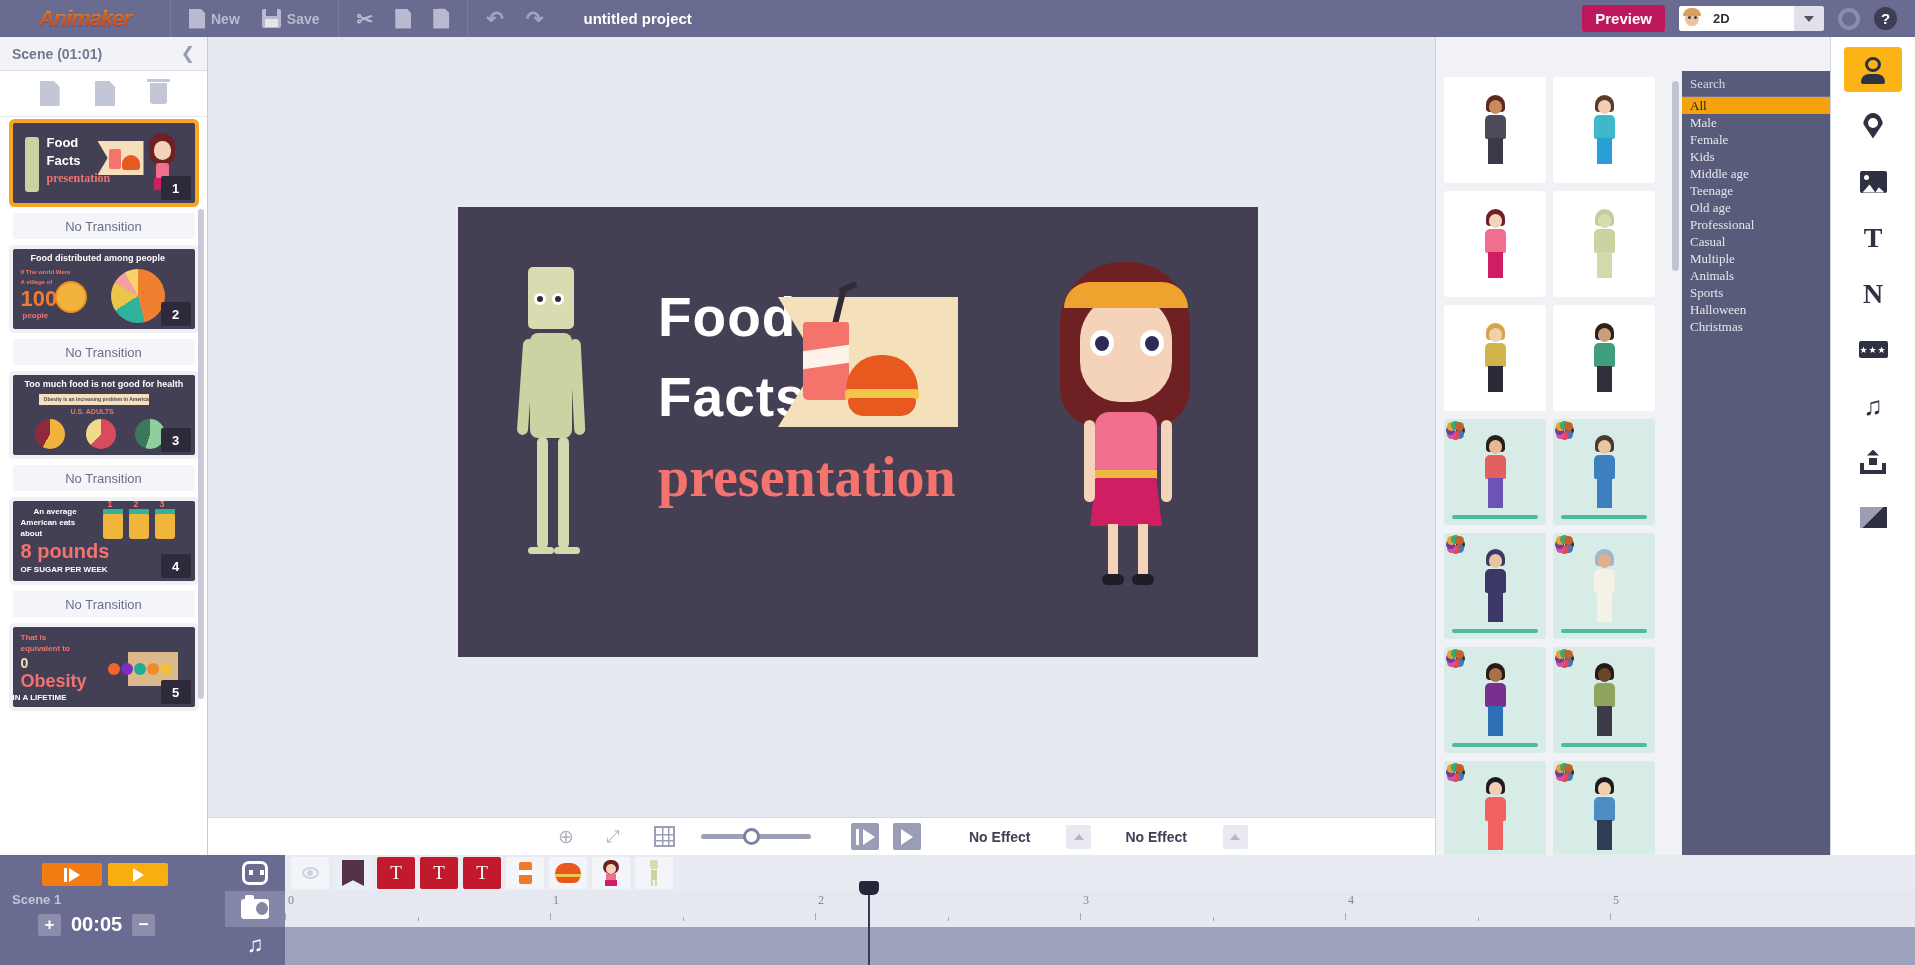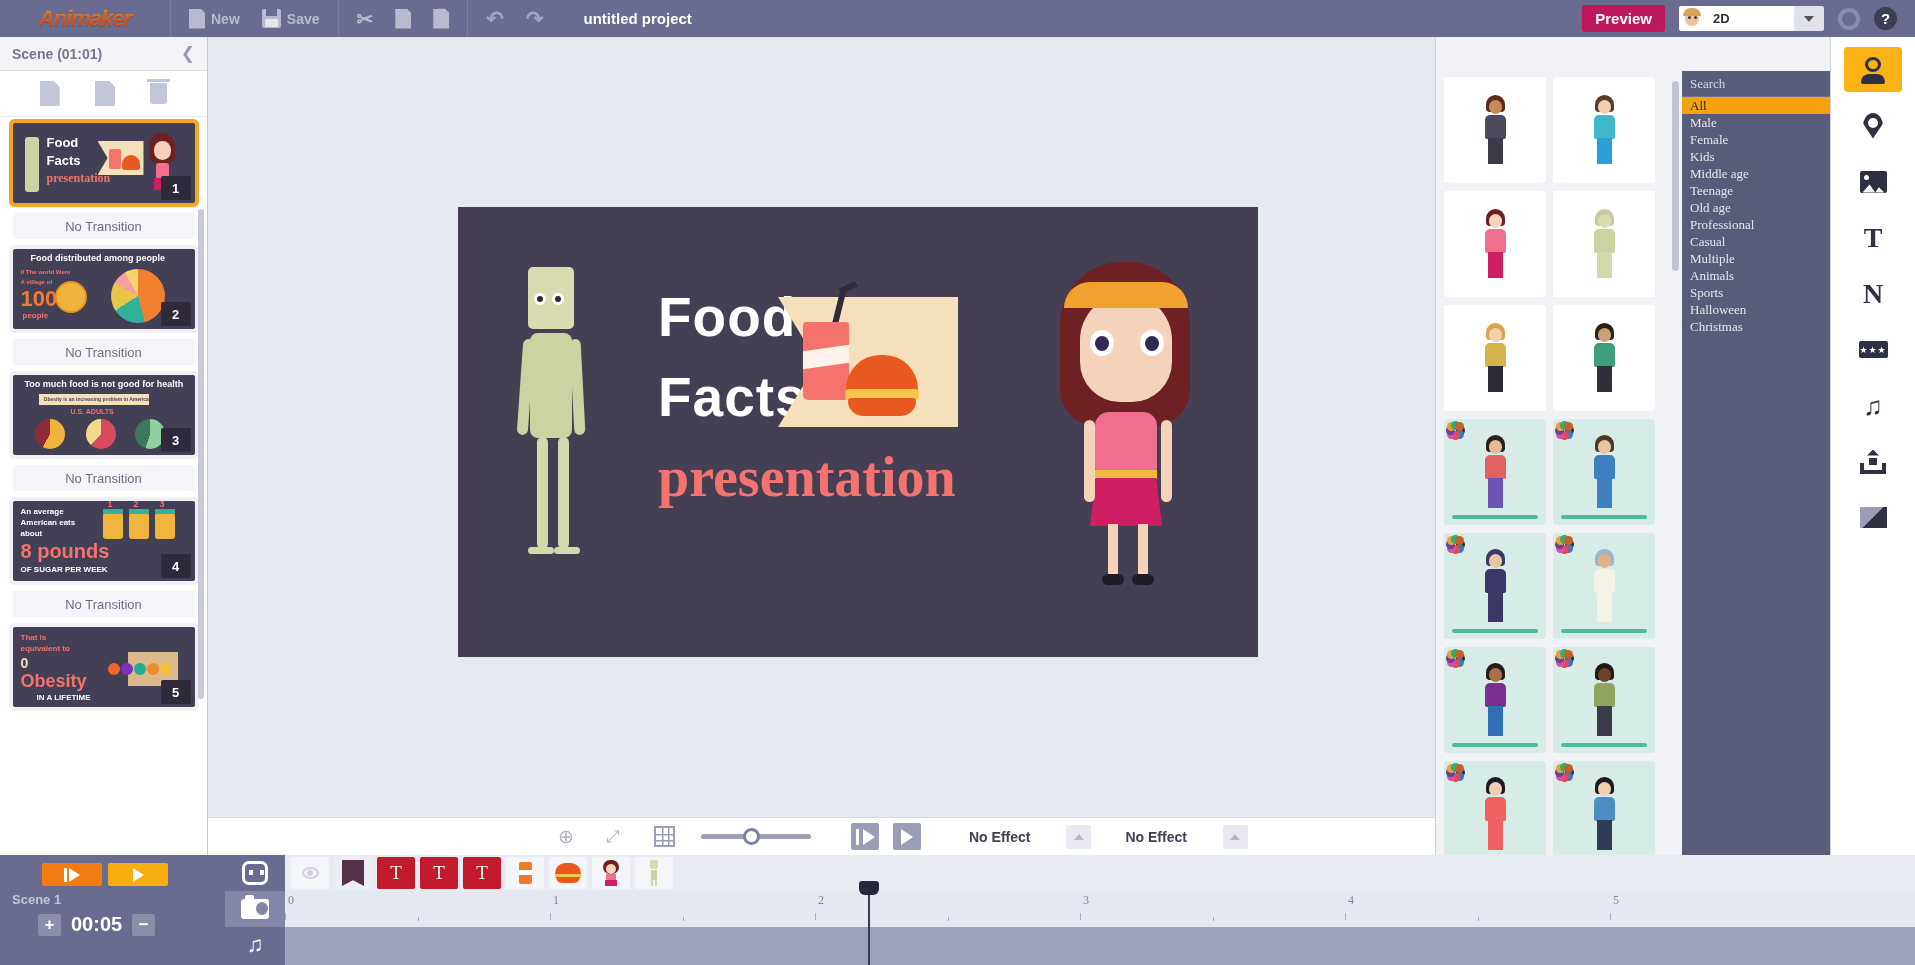--- a/index.html
+++ b/index.html
@@ -422,21 +422,21 @@
         <div class="th-pie" style="left:22px;top:44px;width:30px;height:30px;background:conic-gradient(#f2b33c 0 58%,#8e2a3c 58% 100%)"></div>
         <div class="th-pie" style="left:73px;top:44px;width:30px;height:30px;background:conic-gradient(#d84a5e 0 62%,#f2d98c 62% 100%)"></div>
         <div class="th-pie" style="left:122px;top:44px;width:30px;height:30px;background:conic-gradient(#8fcf9e 0 55%,#3a7a5a 55% 100%)"></div>
         <span class="scene-num">3</span>
       </div>
       <div class="transition">No Transition</div>
     </div>
 
     <div class="scene-item">
       <div class="scene-thumb">
-        <span class="th-txt" style="left:8px;top:6px;font-size:8px">An average</span>
+        <span class="th-txt" style="left:21px;top:6px;font-size:8px">An average</span>
         <span class="th-txt" style="left:8px;top:17px;font-size:8px">American eats</span>
         <span class="th-txt" style="left:8px;top:28px;font-size:8px">about</span>
         <span class="th-txt" style="left:8px;top:39px;font-size:20px;color:#f4736f">8 pounds</span>
         <span class="th-txt" style="left:8px;top:64px;font-size:8px">OF SUGAR PER WEEK</span>
         <div style="position:absolute;left:90px;top:12px;width:20px;height:26px;background:#f0b53c;border-radius:3px"></div>
         <div style="position:absolute;left:90px;top:8px;width:20px;height:5px;background:#2fb39a"></div>
         <div style="position:absolute;left:116px;top:12px;width:20px;height:26px;background:#f0b53c;border-radius:3px"></div>
         <div style="position:absolute;left:116px;top:8px;width:20px;height:5px;background:#2fb39a"></div>
         <div style="position:absolute;left:142px;top:12px;width:20px;height:26px;background:#f0b53c;border-radius:3px"></div>
         <div style="position:absolute;left:142px;top:8px;width:20px;height:5px;background:#2fb39a"></div>
@@ -447,21 +447,21 @@
       </div>
       <div class="transition">No Transition</div>
     </div>
 
     <div class="scene-item">
       <div class="scene-thumb">
         <span class="th-txt" style="left:8px;top:6px;font-size:8px;color:#f4736f">That is</span>
         <span class="th-txt" style="left:8px;top:17px;font-size:8px;color:#f4736f">equivalent to</span>
         <span class="th-txt" style="left:8px;top:28px;font-size:14px;color:#f4e0bb">0</span>
         <span class="th-txt" style="left:8px;top:44px;font-size:18px;color:#f4736f">Obesity</span>
-        <span class="th-txt" style="left:24px;top:66px;font-size:8px">IN A LIFETIME</span>
+        <span class="th-txt" style="left:0;top:66px;font-size:8px">IN A LIFETIME</span>
         <div style="position:absolute;left:115px;top:25px;width:50px;height:34px;background:#dbb98a"></div>
         <div style="position:absolute;left:95px;top:36px;width:12px;height:12px;background:#f0652a;border-radius:50%"></div>
         <div style="position:absolute;left:108px;top:36px;width:12px;height:12px;background:#7a2fbf;border-radius:50%"></div>
         <div style="position:absolute;left:121px;top:36px;width:12px;height:12px;background:#1fae94;border-radius:50%"></div>
         <div style="position:absolute;left:134px;top:36px;width:12px;height:12px;background:#f08b2a;border-radius:50%"></div>
         <div style="position:absolute;left:147px;top:36px;width:12px;height:12px;background:#f0c03c;border-radius:50%"></div>
         <span class="scene-num">5</span>
       </div>
     </div>
 

